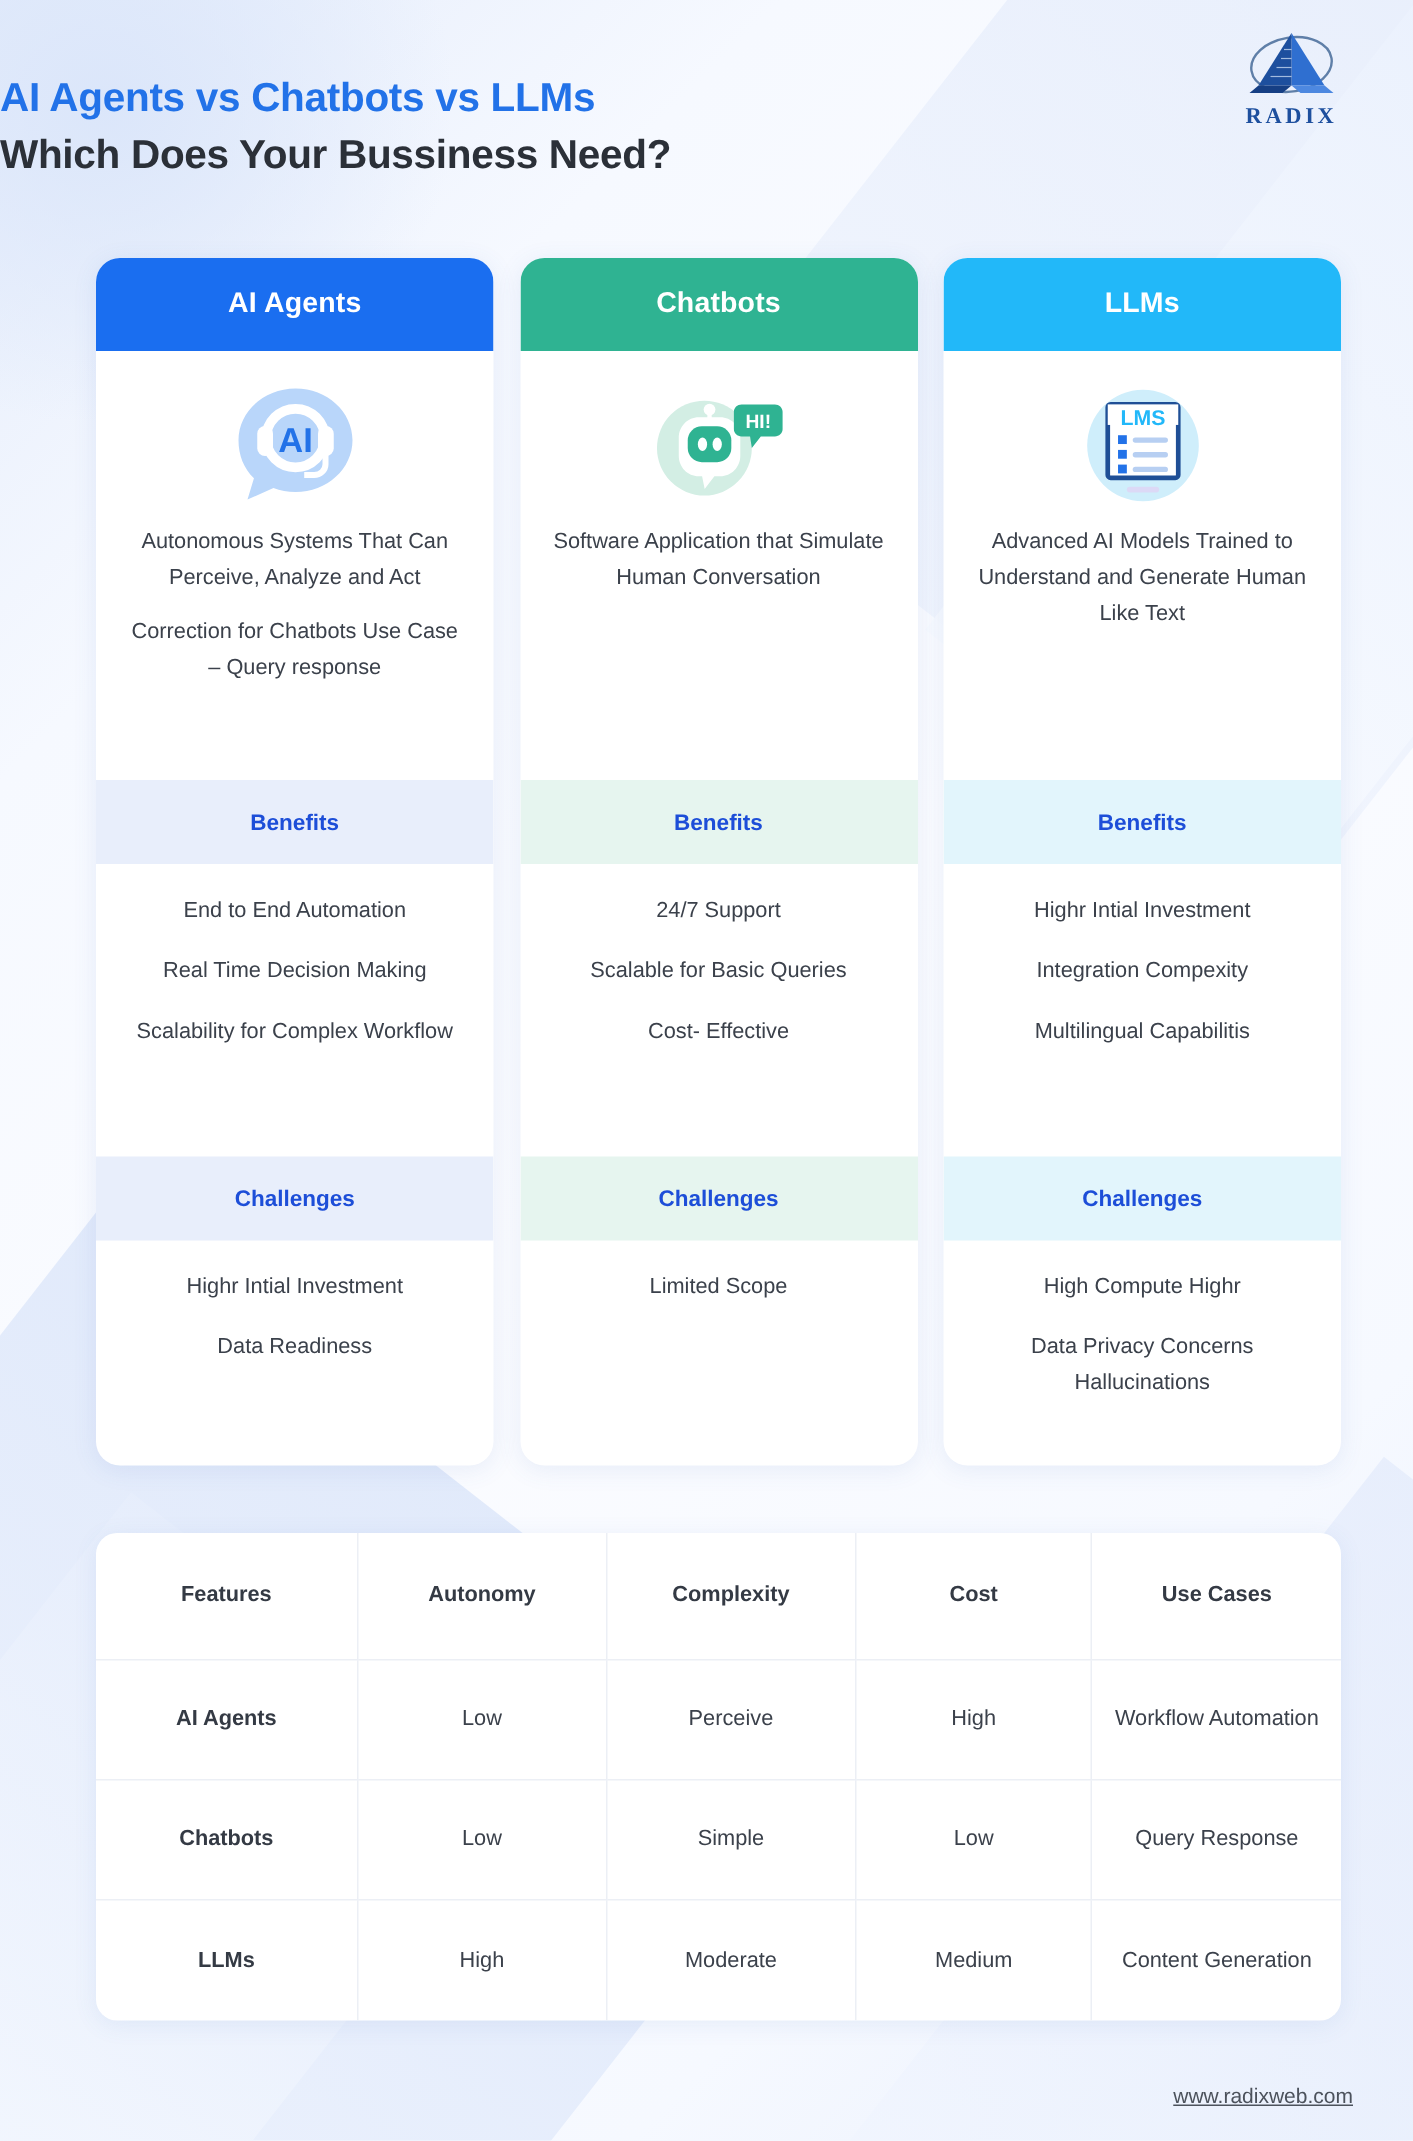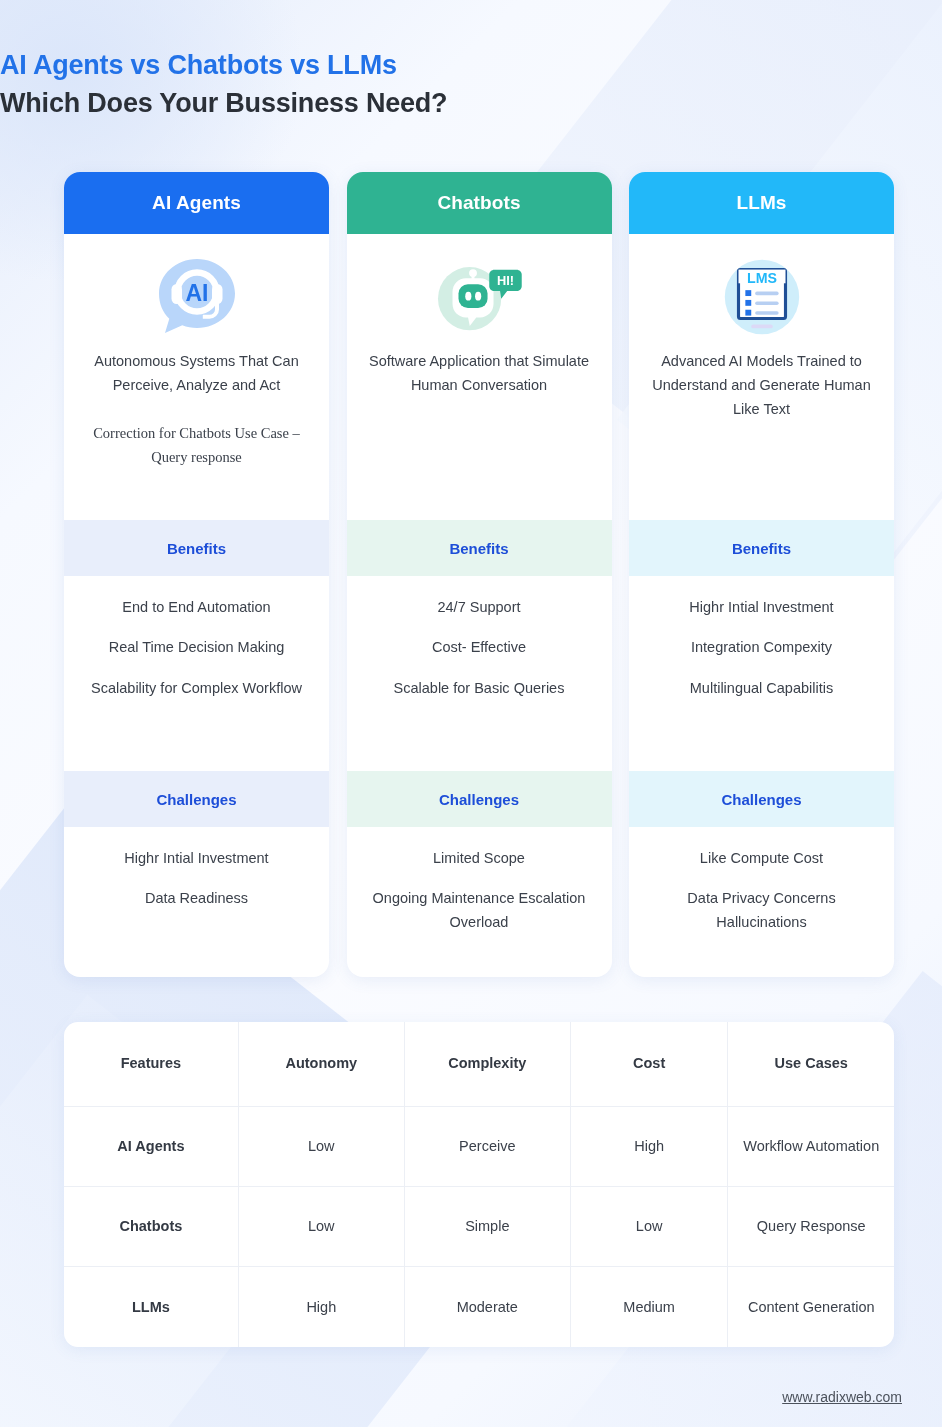--- a/index.html
+++ b/index.html
@@ -110,21 +110,21 @@
     padding-top:14px;
   }
   .card-desc{
     padding:4px 18px 0;
     text-align:center;
     font-size:14.5px;
     line-height:1.65;
     color:#3b414b;
     flex:0 0 auto;
   }
-  .card-desc p + p{ margin-top:24px;font-family:Liberation Serif, serif; }
+  .card-desc p + p{ margin-top:12px; }
   .spacer{ flex:1 1 auto; }
 
   .band{
     height:56px;
     display:flex; align-items:center; justify-content:center;
     font-size:15px; font-weight:600; color:#1d4ed8;
   }
   .sect-body{
     padding:20px 16px 8px;
     text-align:center;
@@ -186,20 +186,36 @@
   <div class="bg-topleft-glow"></div>
   <div class="bg-tr-band"></div>
   <div class="bg-tr-band2"></div>
   <div class="bg-bl-band"></div>
   <div class="bg-bl-band2"></div>
   <div class="bg-br-band"></div>
 </div>
 
 <div id="page">
 
+  <div class="logo-wrap">
+    <svg class="logo-mark" viewBox="0 0 72 52">
+      <ellipse cx="36" cy="26" rx="27" ry="18" fill="none" stroke="#5f7fa8" stroke-width="1.6" transform="rotate(-9 36 26)"></ellipse>
+      <polygon points="36,5 58,40 36,40" fill="#2f6fd0"></polygon>
+      <polygon points="36,5 14,40 36,40" fill="#1d4f9e"></polygon>
+      <polygon points="36,40 58,40 64,45 42,45" fill="#4d88e0"></polygon>
+      <polygon points="36,40 14,40 8,45 30,45" fill="#163f84"></polygon>
+      <g stroke="#cfe0f5" stroke-width="0.8" opacity="0.75">
+        <line x1="22" y1="34" x2="36" y2="34"></line>
+        <line x1="26" y1="28" x2="36" y2="28"></line>
+        <line x1="29" y1="22" x2="36" y2="22"></line>
+        <line x1="31" y1="16" x2="36" y2="16"></line>
+      </g>
+    </svg>
+    <div class="logo-text">RADIX</div>
+  </div>
 
   <div class="header">
     <div class="title-line1">AI Agents vs Chatbots vs LLMs</div>
     <div class="title-line2">Which Does Your Bussiness Need?</div>
   </div>
 
   <div class="cards">
 
     <div class="card">
       <div class="card-head" style="background:#1a6ef0">
@@ -260,29 +276,28 @@
       </div>
       <div class="card-desc">
         <p>Software Application that Simulate Human Conversation</p>
       </div>
       <div class="spacer"></div>
       <div class="band" style="background:#e6f5ef">
         <span>Benefits</span>
       </div>
       <div class="sect-body benefits-block">
         <p>24/7 Support</p>
+        <p>Scalable for Basic Queries</p>
         <p>Cost- Effective</p>
-        <p>Scalable for Basic Queries</p>
       </div>
       <div class="band" style="background:#e6f5ef">
         <span>Challenges</span>
       </div>
       <div class="sect-body challenges-block">
         <p>Limited Scope</p>
-        <p>Ongoing Maintenance Escalation Overload</p>
       </div>
     </div>
 
     <div class="card">
       <div class="card-head" style="background:#22b8f9">
         <span>LLMs</span>
       </div>
       <div class="card-icon-area">
         <div class="icon-circle">
           <svg width="96" height="96" viewBox="0 0 96 96">
@@ -311,21 +326,21 @@
       </div>
       <div class="sect-body benefits-block">
         <p>Highr Intial Investment</p>
         <p>Integration Compexity</p>
         <p>Multilingual Capabilitis</p>
       </div>
       <div class="band" style="background:#e2f5fc">
         <span>Challenges</span>
       </div>
       <div class="sect-body challenges-block">
-        <p>Like Compute Cost</p>
+        <p>High Compute Highr</p>
         <p>Data Privacy Concerns Hallucinations</p>
       </div>
     </div>
 
   </div>
 
   <div class="table-wrap">
     <table>
       <thead>
         <tr>

